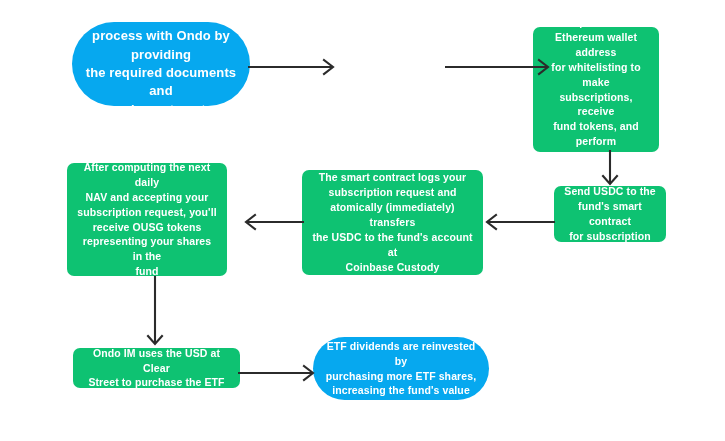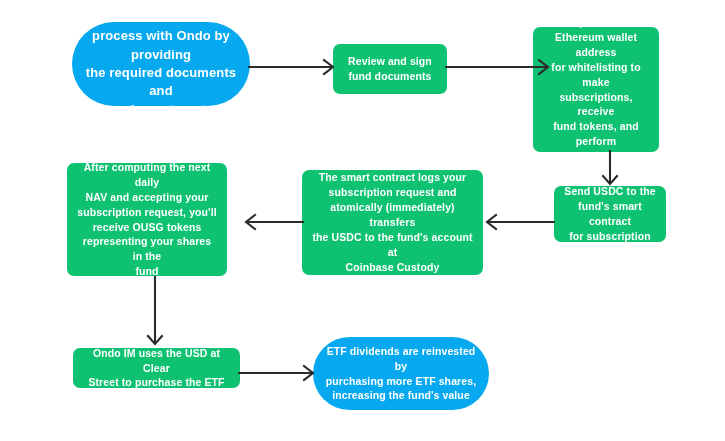--- a/index.html
+++ b/index.html
@@ -63,22 +63,20 @@
 </head>
 <body>
 
 <div id="canvas">
 
   <div class="node node-blue" style="left:72px; top:22px; width:178px; height:84px; font-size:13px;">User completes KYC/AML
 process with Ondo by providing
 the required documents and
 passing automated screenings</div>
 
-  <div class="node node-green" style="left:333px; top:44px; width:114px; height:50px; font-size:10.5px;">Review and sign
-fund documents</div>
 
   <div class="node node-green" style="left:533px; top:27px; width:126px; height:125px; font-size:10.5px;">User provides an
 Ethereum wallet address
 for whitelisting to make
 subscriptions, receive
 fund tokens, and perform
 redemptions</div>
 
   <div class="node node-green" style="left:554px; top:186px; width:112px; height:56px; font-size:10.5px;">Send USDC to the
 fund's smart contract
@@ -93,21 +91,21 @@
   <div class="node node-green" style="left:67px; top:163px; width:160px; height:113px; font-size:10.5px;">After computing the next daily
 NAV and accepting your
 subscription request, you'll
 receive OUSG tokens
 representing your shares in the
 fund</div>
 
   <div class="node node-green" style="left:73px; top:348px; width:167px; height:40px; font-size:10.5px;">Ondo IM uses the USD at Clear
 Street to purchase the ETF</div>
 
-  <div class="node node-blue" style="left:313px; top:337px; width:176px; height:73px; font-size:10.5px;">ETF dividends are reinvested by
+  <div class="node node-blue" style="left:313px; top:337px; width:176px; height:63px; font-size:10.5px;">ETF dividends are reinvested by
 purchasing more ETF shares,
 increasing the fund's value</div>
 
   <div class="conn" style="left:248px; top:56px; width:90px; height:22px;">
     <svg width="90" height="22" viewBox="0 0 90 22">
       <line class="flow-line" x1="0" y1="11" x2="84" y2="11"></line>
       <polyline class="flow-head" points="76,4 85,11 76,18"></polyline>
     </svg>
   </div>
 

